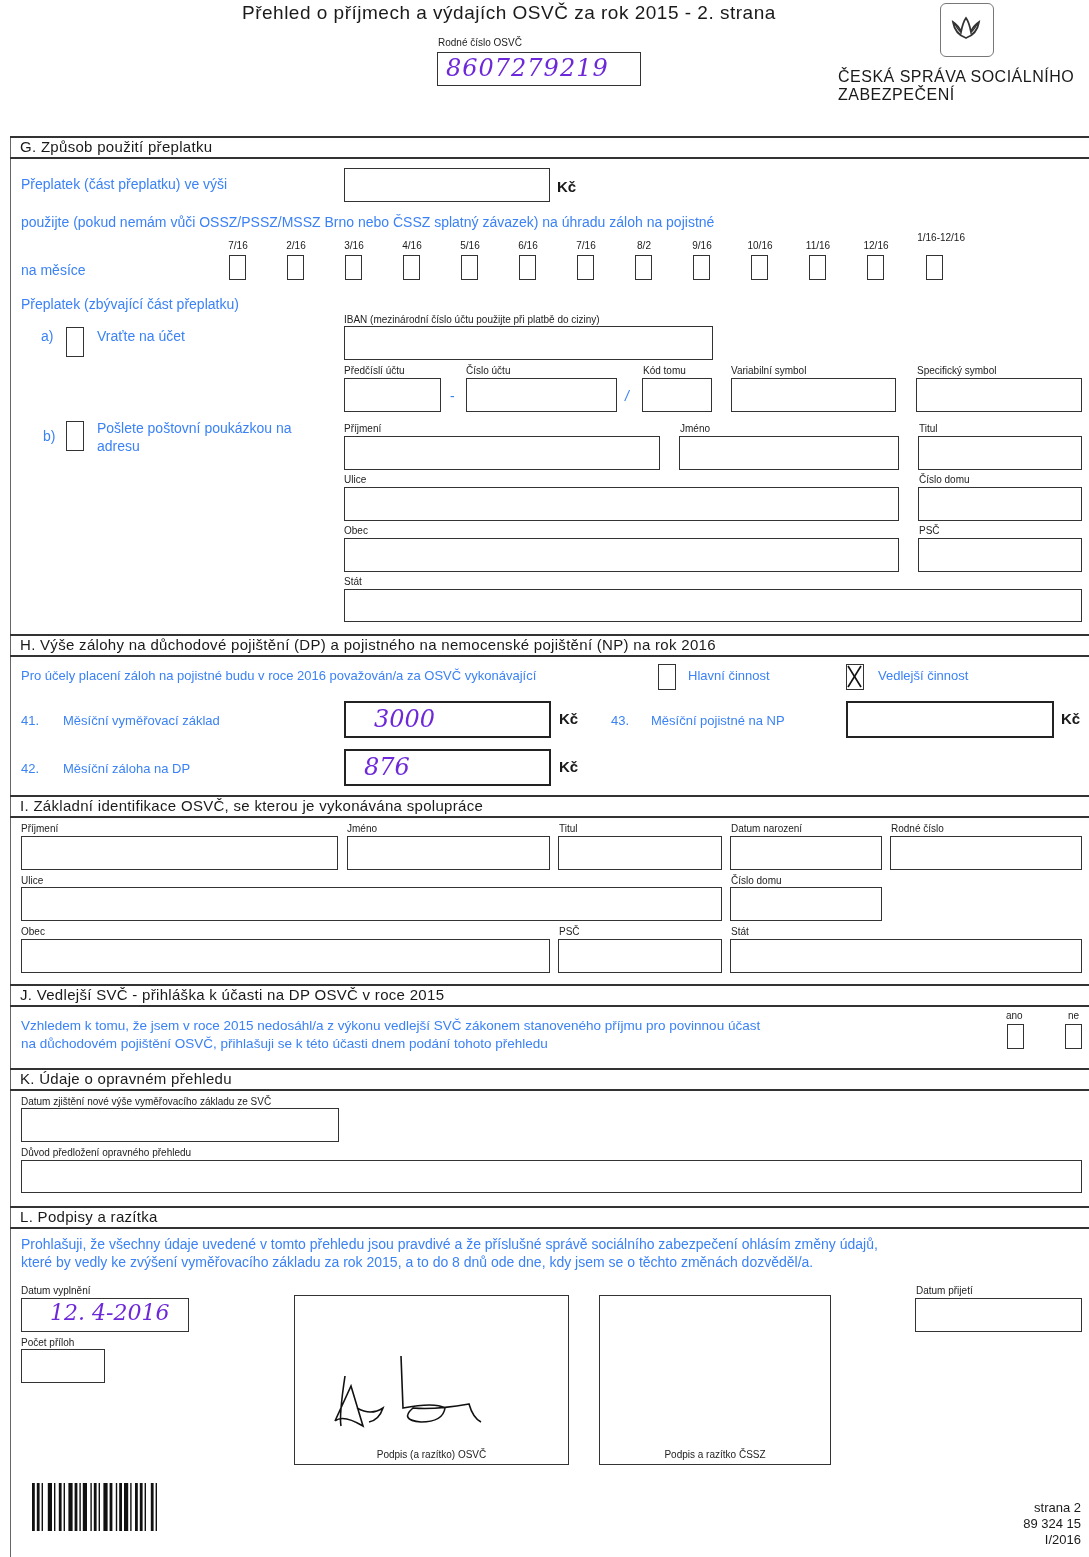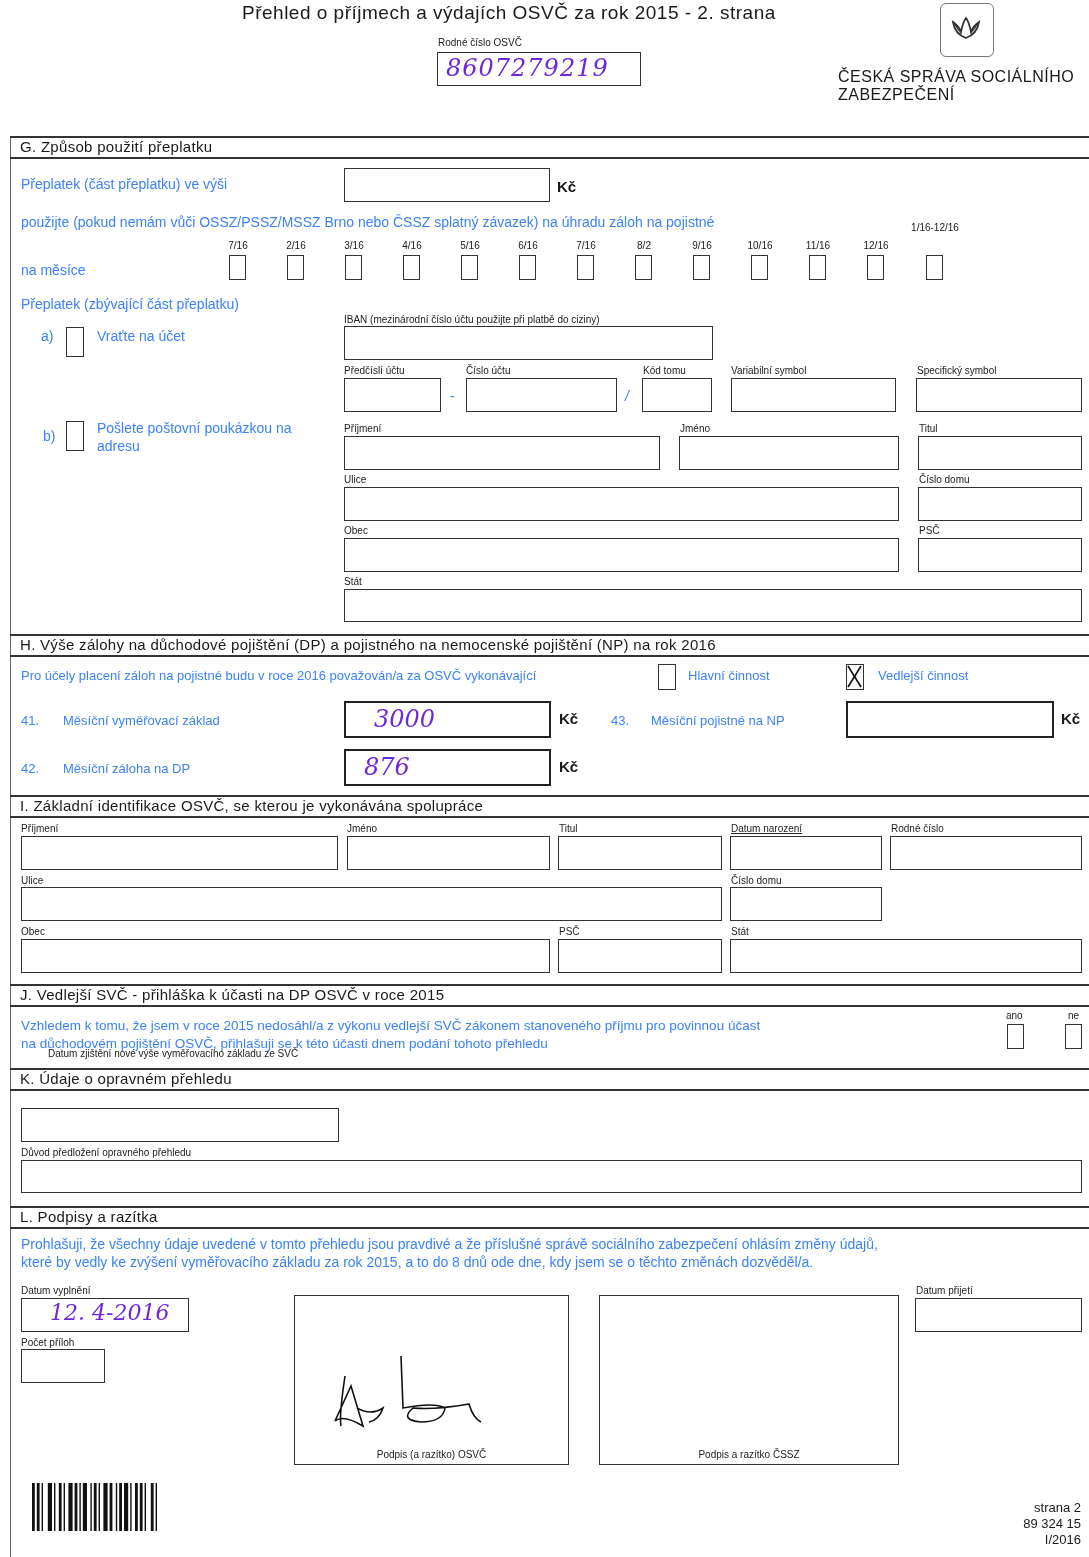--- a/index.html
+++ b/index.html
@@ -62,21 +62,21 @@
   <div class="month" style="left:624px; top:240px;">8/2</div>
   <div class="cb" style="left:635px; top:255px;"></div>
   <div class="month" style="left:682px; top:240px;">9/16</div>
   <div class="cb" style="left:693px; top:255px;"></div>
   <div class="month" style="left:740px; top:240px;">10/16</div>
   <div class="cb" style="left:751px; top:255px;"></div>
   <div class="month" style="left:798px; top:240px;">11/16</div>
   <div class="cb" style="left:809px; top:255px;"></div>
   <div class="month" style="left:856px; top:240px;">12/16</div>
   <div class="cb" style="left:867px; top:255px;"></div>
-  <div class="month" style="left:905px; top:222px; width:60px;">1/16-12/16</div>
+  <div class="month" style="left:905px; top:232px; width:60px;text-align:right;">1/16-12/16</div>
   <div class="cb" style="left:926px; top:255px;"></div>
 </div>
 
 <div class="txt" style="left:21px; top:296px;">Přeplatek (zbývající část přeplatku)</div>
 <div class="txt" style="left:41px; top:328px;">a)</div>
 <div class="cb" style="left:66px; top:327px; width:18px; height:30px;"></div>
 <div class="txt" style="left:97px; top:328px;">Vraťte na účet</div>
 <div class="txt" style="left:43px; top:428px;">b)</div>
 <div class="cb" style="left:66px; top:421px; width:18px; height:30px;"></div>
 <div class="txt" style="left:97px; top:420px;">Pošlete poštovní poukázkou na</div>
@@ -150,21 +150,21 @@
 </div>
 <div class="kc" style="left:559px; top:758px;">Kč</div>
 
 <div class="sec" style="top:795px;">I. Základní identifikace OSVČ, se kterou je vykonávána spolupráce</div>
 <div class="lbl" style="left:21px; top:823px;">Příjmení</div>
 <div class="box" style="left:21px; top:836px; width:317px; height:34px;"></div>
 <div class="lbl" style="left:347px; top:823px;">Jméno</div>
 <div class="box" style="left:347px; top:836px; width:203px; height:34px;"></div>
 <div class="lbl" style="left:559px; top:823px;">Titul</div>
 <div class="box" style="left:558px; top:836px; width:164px; height:34px;"></div>
-<div class="lbl" style="left:731px; top:823px;text-decoration:underline;">Datum narození</div>
+<div class="lbl" style="left:731px; top:823px;">Datum narození</div>
 <div class="box" style="left:730px; top:836px; width:152px; height:34px;"></div>
 <div class="lbl" style="left:891px; top:823px;">Rodné číslo</div>
 <div class="box" style="left:890px; top:836px; width:192px; height:34px;"></div>
 
 <div class="lbl" style="left:21px; top:875px;">Ulice</div>
 <div class="box" style="left:21px; top:887px; width:701px; height:34px;"></div>
 <div class="lbl" style="left:731px; top:875px;">Číslo domu</div>
 <div class="box" style="left:730px; top:887px; width:152px; height:34px;"></div>
 
 <div class="lbl" style="left:21px; top:926px;">Obec</div>
@@ -176,21 +176,21 @@
 
 <div class="sec" style="top:984px;">J. Vedlejší SVČ - přihláška k účasti na DP OSVČ v roce 2015</div>
 <div class="txt" style="left:21px; top:1018px; font-size:13.5px;">Vzhledem k tomu, že jsem v roce 2015 nedosáhl/a z výkonu vedlejší SVČ zákonem stanoveného příjmu pro povinnou účast</div>
 <div class="txt" style="left:21px; top:1036px; font-size:13.5px;">na důchodovém pojištění OSVČ, přihlašuji se k této účasti dnem podání tohoto přehledu</div>
 <div class="lbl" style="left:1006px; top:1010px;">ano</div>
 <div class="cb" style="left:1007px; top:1024px;"></div>
 <div class="lbl" style="left:1068px; top:1010px;">ne</div>
 <div class="cb" style="left:1065px; top:1024px;"></div>
 
 <div class="sec" style="top:1068px;">K. Údaje o opravném přehledu</div>
-<div class="lbl" style="left:21px; top:1048px;margin-left:27px;">Datum zjištění nové výše vyměřovacího základu ze SVČ</div>
+<div class="lbl" style="left:21px; top:1096px;">Datum zjištění nové výše vyměřovacího základu ze SVČ</div>
 <div class="box" style="left:21px; top:1108px; width:318px; height:34px;"></div>
 <div class="lbl" style="left:21px; top:1147px;">Důvod předložení opravného přehledu</div>
 <div class="box" style="left:21px; top:1160px; width:1061px; height:33px;"></div>
 
 <div class="sec" style="top:1206px;">L. Podpisy a razítka</div>
 <div class="txt" style="left:21px; top:1236px; font-size:14px;">Prohlašuji, že všechny údaje uvedené v tomto přehledu jsou pravdivé a že příslušné správě sociálního zabezpečení ohlásím změny údajů,</div>
 <div class="txt" style="left:21px; top:1254px; font-size:14px;">které by vedly ke zvýšení vyměřovacího základu za rok 2015, a to do 8 dnů ode dne, kdy jsem se o těchto změnách dozvěděl/a.</div>
 
 <div class="lbl" style="left:21px; top:1285px;">Datum vyplnění</div>
 <div class="box" style="left:21px; top:1298px; width:168px; height:34px;">
@@ -200,21 +200,21 @@
 <div class="box" style="left:21px; top:1349px; width:84px; height:34px;">
   <span></span>
 </div>
 
 <div class="box" style="left:294px; top:1295px; width:275px; height:170px; border-width:1px;">
   <svg width="273" height="150" style="position:absolute; left:0; top:0;">
     <path d="M50 80 Q44 120 46 130 M40 125 L56 90 L68 130 Q48 118 40 125 M62 112 Q76 120 88 112 Q84 124 74 126 M106 60 L108 112 Q140 106 150 112 Q148 126 126 126 Q104 124 118 112 Q140 114 174 108 Q178 122 186 126" fill="none" stroke="#111" stroke-width="1.6"></path>
   </svg>
   <div class="lbl" style="left:0; right:0; bottom:4px; text-align:center;">Podpis (a razítko) OSVČ</div>
 </div>
-<div class="box" style="left:599px; top:1295px; width:300px; height:170px; border-width:1px;">
+<div class="box" style="left:599px; top:1295px; width:232px; height:170px; border-width:1px;">
   <div class="lbl" style="left:0; right:0; bottom:4px; text-align:center;">Podpis a razítko ČSSZ</div>
 </div>
 
 <div class="lbl" style="left:916px; top:1285px;">Datum přijetí</div>
 <div class="box" style="left:915px; top:1298px; width:167px; height:34px;"></div>
 
 <div class="abs" style="left:32px; top:1483px; width:172px; height:48px;">
   <svg width="172" height="48" id="barcode-svg">
       <rect x="0" y="0" width="2.8" height="48" fill="#111"></rect>
       <rect x="4.8" y="0" width="2.8" height="48" fill="#111"></rect>

